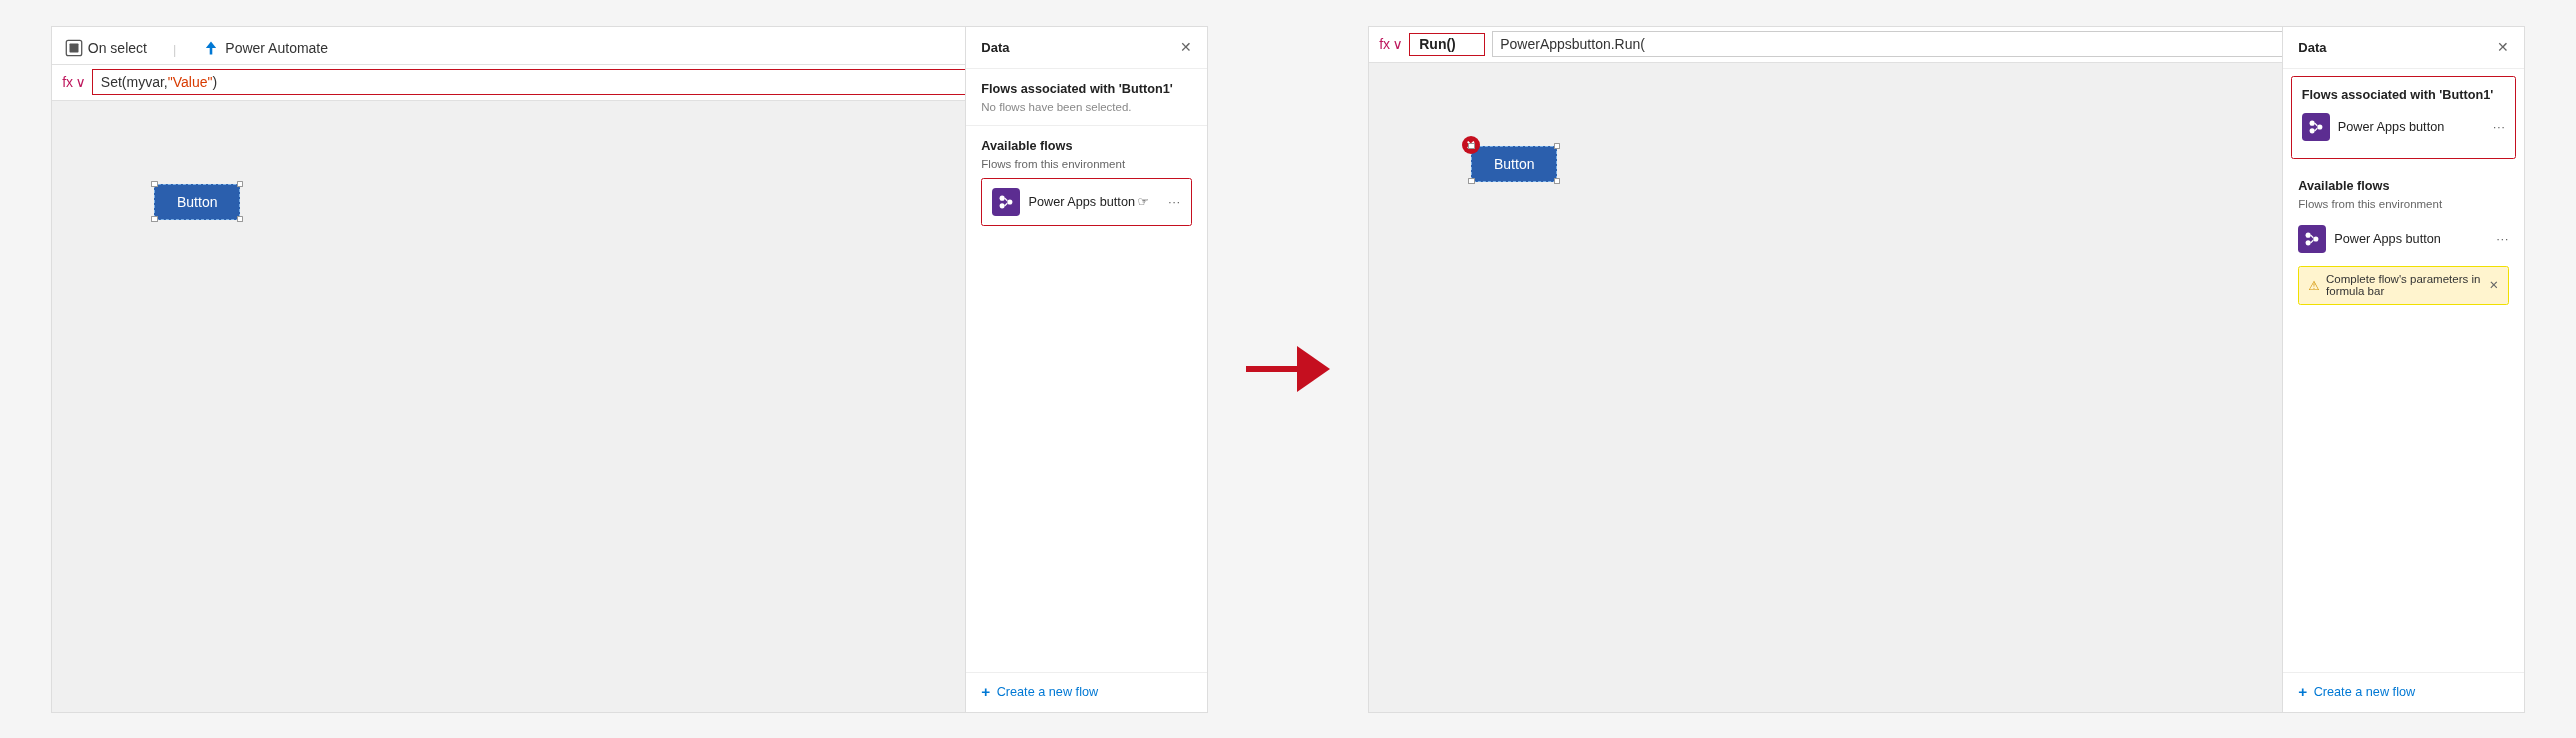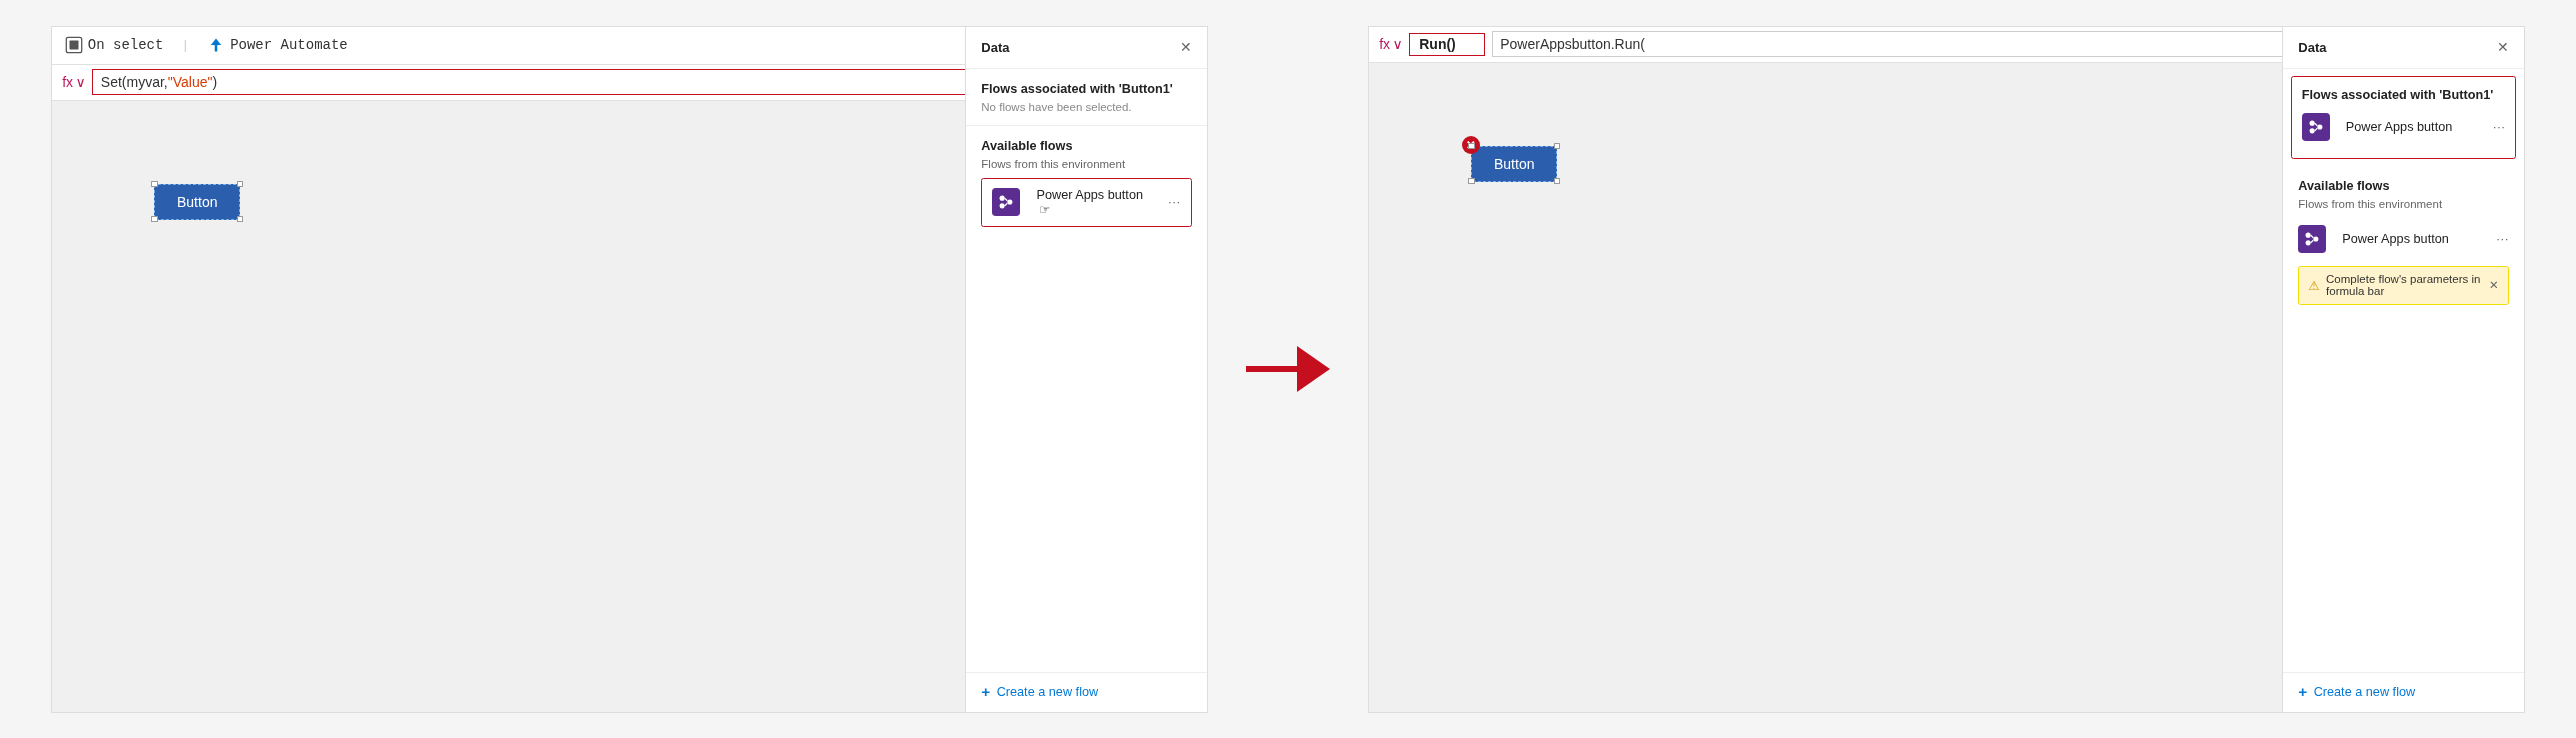--- a/index.html
+++ b/index.html
@@ -31,27 +31,26 @@
       flex: 1;
       height: 100%;
       display: flex;
       flex-direction: column;
       overflow: hidden;
     }
 
     
     .top-bar {
       display: flex;
-      align-items: center;
-      gap: 18px;
+      align-items: flex-end;
+      gap: 26px;
       padding: 6.4px 12.7px;
       border-bottom: 0.6px solid #e0e0e0;
       background: #fff;
       height: 38px;
-      font-family: Liberation Mono, monospace;
     }
     .top-bar-item {
       display: flex;
       align-items: center;
       gap: 5.1px;
       font-size: 14px;
       color: #333;
       cursor: pointer;
     }
     .separator {
@@ -176,21 +175,21 @@
       margin-bottom: 5.1px;
     }
     .data-section-subtitle {
       font-size: 11.5px;
       color: #666;
       margin-bottom: 7.6px;
     }
     .flow-item {
       display: flex;
       align-items: center;
-      gap: 16px;
+      gap: 8px;
       padding: 9px 10.2px;
       border: 1.3px solid #c50f1f;
       border-radius: 2.5px;
       cursor: pointer;
       background: #fff;
     }
     .flow-icon {
       width: 28px;
       height: 28px;
       background: #5c2d91;

